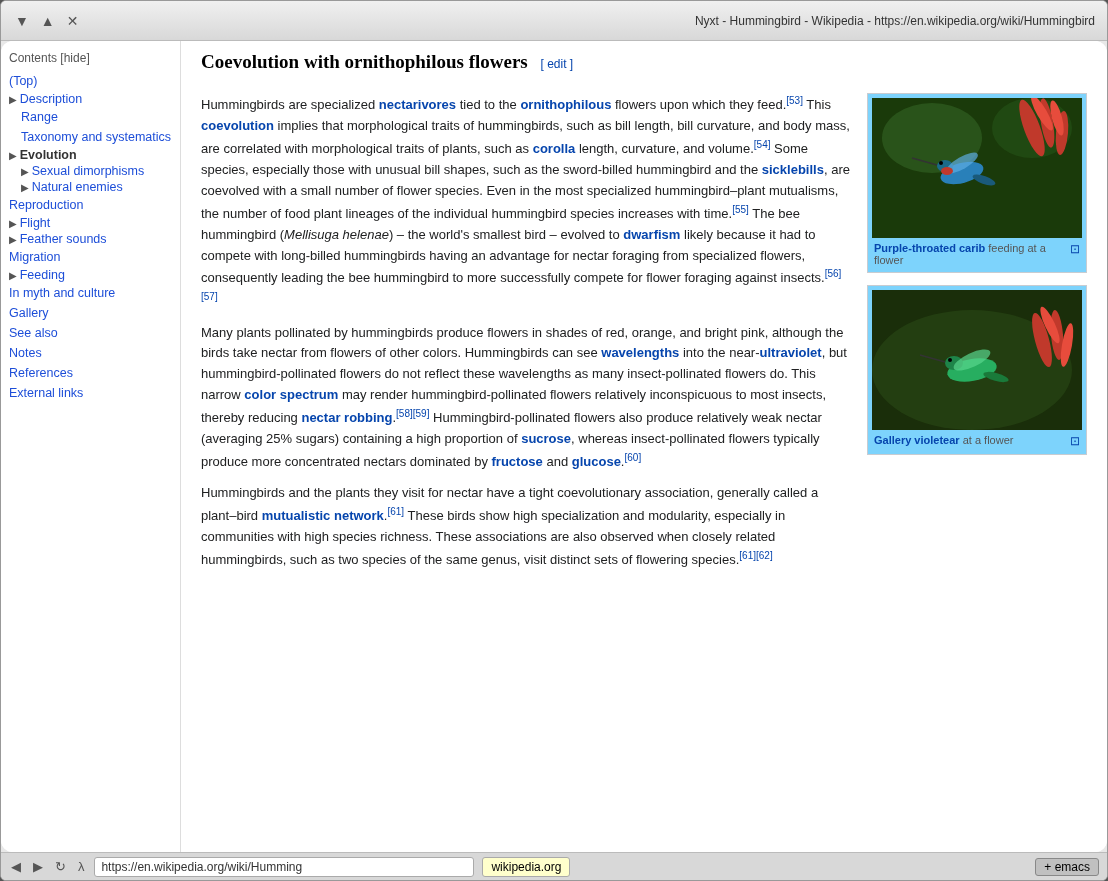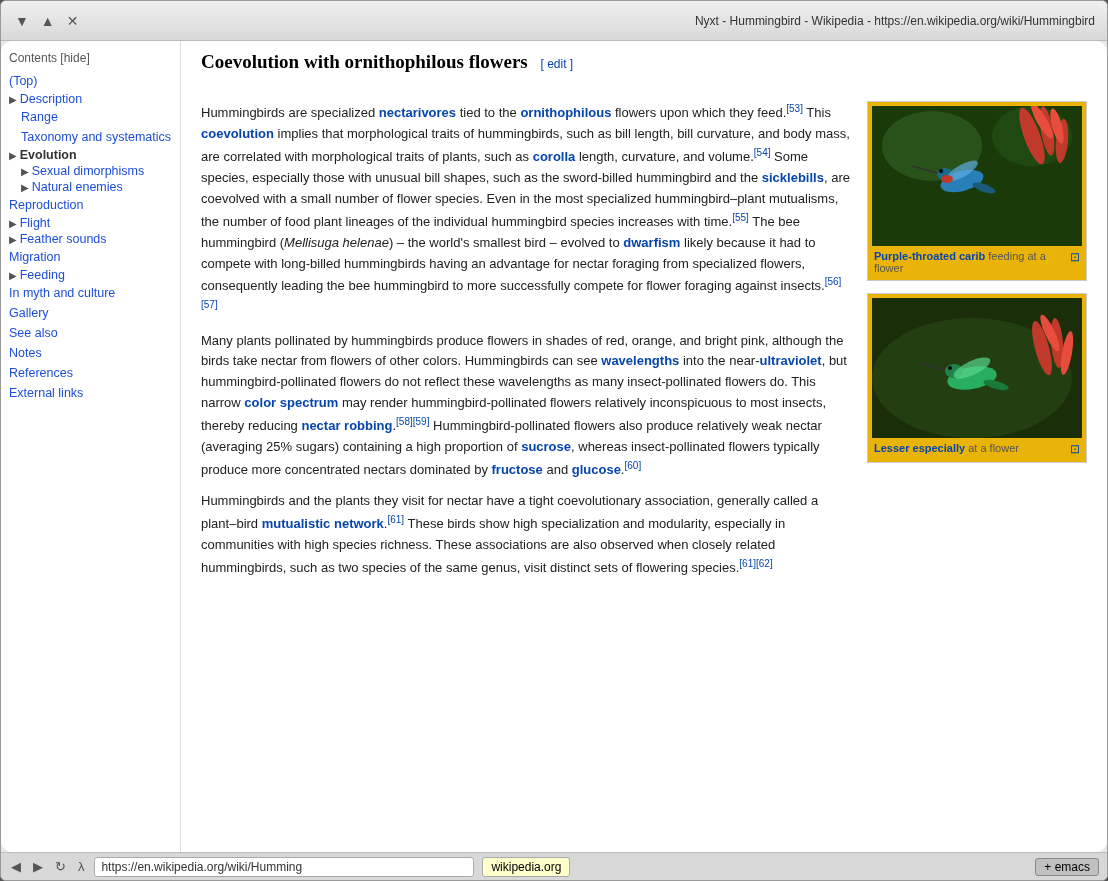--- a/index.html
+++ b/index.html
@@ -104,21 +104,21 @@
       flex: 1;
       overflow-y: auto;
       padding: 10px 20px 20px 20px;
       background: #fff;
     }
 
     .page-title {
       font-size: 19px;
       font-weight: bold;
       color: #000;
-      margin-bottom: 28px;
+      margin-bottom: 20px;
       font-family: 'Linux Libertine', Georgia, serif;
     }
 
     .edit-link {
       font-size: 12px;
       color: #0645ad;
       text-decoration: none;
       margin-left: 8px;
       font-weight: normal;
       font-family: Arial, sans-serif;
@@ -146,21 +146,21 @@
       color: #0645ad;
     }
 
     .image-panel {
       width: 220px;
       min-width: 220px;
     }
 
     .wiki-image-box {
       border: 1px solid #c8ccd1;
-      background: #eab308;
+      background: #7dd3fc;
       padding: 4px;
       margin-bottom: 12px;
       font-size: 11px;
       color: #555;
     }
 
     .wiki-image-placeholder {
       width: 210px;
       height: 140px;
       background: #888;
@@ -406,21 +406,21 @@
 
                 <ellipse cx="124" cy="87" rx="13" ry="4" fill="#1a7a3a" transform="rotate(15,124,87)"></ellipse>
 
                 <line x1="73" y1="72" x2="48" y2="65" stroke="#333" stroke-width="1.5"></line>
 
                 <circle cx="78" cy="70" r="2" fill="#000"></circle>
               </svg>
             </div>
             <div class="image-caption">
               <span class="image-caption-text">
-                <a class="wiki-link">Lesser especially</a> at a flower
+                <a class="wiki-link">Gallery violetear</a> at a flower
               </span>
               <span class="image-expand">⊡</span>
             </div>
           </div>
         </div>
       </div>
     </div>
   </div>
 
   <div class="status-bar">

